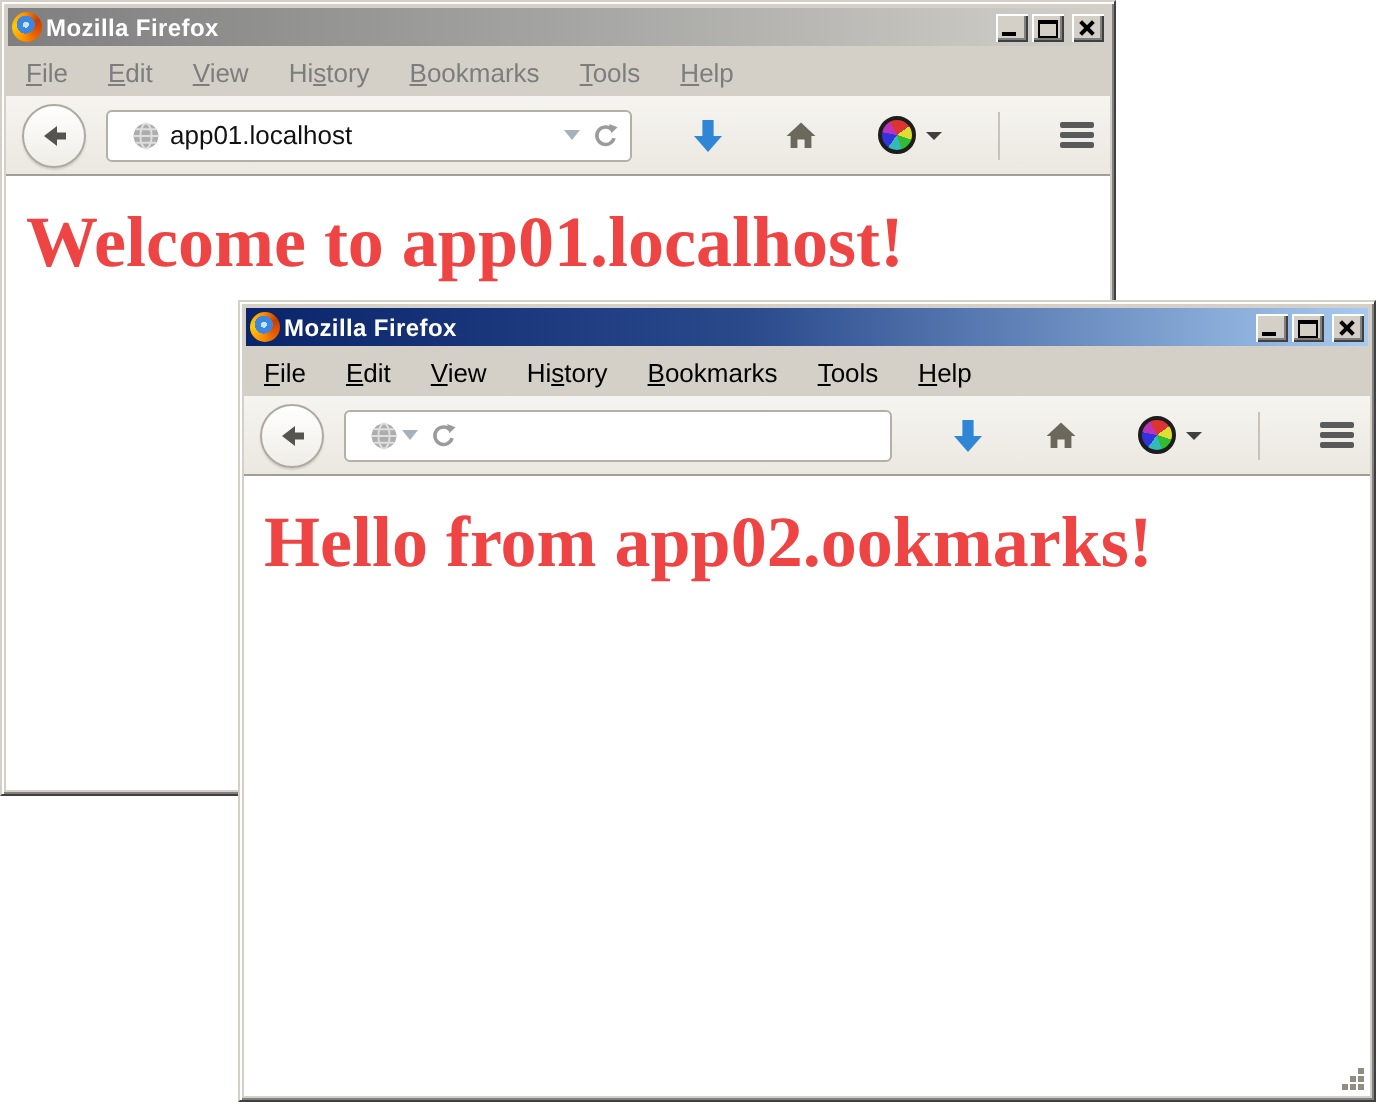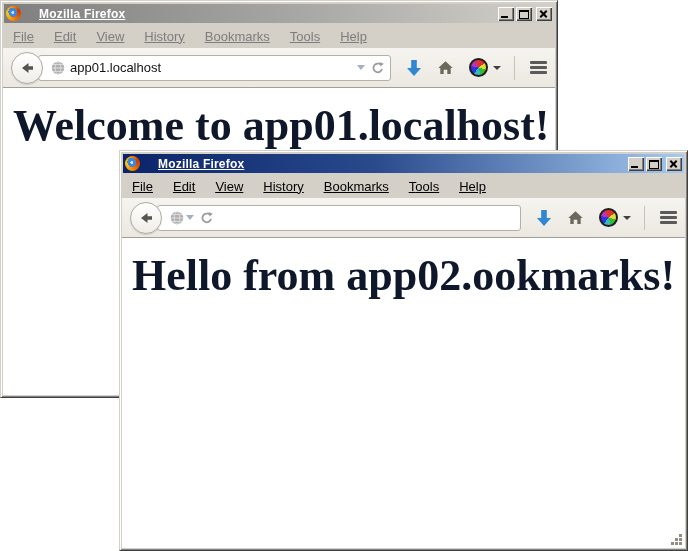--- a/index.html
+++ b/index.html
@@ -11,47 +11,47 @@
     border:1px solid;border-color:#d4d0c8 #404040 #404040 #d4d0c8;
     box-shadow:inset 1px 1px 0 #ffffff, inset -1px -1px 0 #808080;
     display:flex;flex-direction:column;}
   #win-back{left:0;top:0;width:558px;height:398px;z-index:1;}
   #win-front{left:119px;top:150px;width:569px;height:401px;z-index:2;}
 
   .titlebar{height:19px;flex:none;display:flex;align-items:center;padding:0 2px;margin:1px;}
   .active .titlebar{background:linear-gradient(90deg,#0a246a 0%,#2a4a8c 45%,#a6caf0 100%);}
   .inactive .titlebar{background:linear-gradient(90deg,#7f7f7f 0%,#a8a8a6 55%,#d2d0c9 100%);}
   .title-text{color:#fff;font-size:12px;font-weight:bold;flex:1;white-space:nowrap;
-    overflow:hidden;padding-left:18px;letter-spacing:.2px;text-decoration:underline;}
+    overflow:hidden;padding-left:2px;letter-spacing:.2px;}
 
   .ff-logo{width:15px;height:15px;border-radius:50%;flex:none;
     background:
       radial-gradient(circle at 46% 42%, #bfe6ff 0 1.5px, #3f86e0 1.5px 4.5px, rgba(0,0,0,0) 4.5px),
       conic-gradient(from 130deg, #e66000, #ff9500, #ffcb00, #ff9500, #cc3d00, #e66000);}
 
   .cap-btn{width:16px;height:14px;background:#d4d0c8;position:relative;flex:none;margin-left:2px;
     box-shadow:inset 1px 1px 0 #ffffff, inset -1px -1px 0 #404040, inset -2px -2px 0 #808080;}
   .cap-btn.close{margin-left:4px;}
   .glyph-min{position:absolute;left:3px;bottom:3px;width:7px;height:2px;background:#000;}
   .glyph-max{position:absolute;left:3px;top:3px;width:8px;height:6px;
     border:1px solid #000;border-top:2px solid #000;}
   .glyph-x1,.glyph-x2{position:absolute;left:3px;top:6px;width:9px;height:2px;background:#000;}
   .glyph-x1{transform:rotate(45deg);} .glyph-x2{transform:rotate(-45deg);}
 
   
   .menubar{height:24px;flex:none;display:flex;align-items:center;background:#d4d0c8;
     font-size:13px;color:#000;}
   .inactive .menubar{color:#7d7d7d;}
-  .menu-item{padding:2px 10px;white-space:nowrap;cursor:default;text-decoration:underline;}
+  .menu-item{padding:2px 10px;white-space:nowrap;cursor:default;}
   .menu-item .u{text-decoration:underline;}
 
   
   .toolbar{height:40px;flex:none;display:flex;align-items:center;padding:0 8px;
     box-sizing:border-box;background:linear-gradient(#f6f4f0,#ebe8e1);
-    border-bottom:1px solid #a29e95;}
+    border-bottom:1px solid #a29e95;gap:15px;}
   .back-btn{width:30px;height:30px;border-radius:50%;flex:none;z-index:2;
     background:linear-gradient(#ffffff,#efede7);border:1px solid #aeaaa1;
     box-shadow:0 1px 1px rgba(0,0,0,.12);display:flex;align-items:center;justify-content:center;}
   .urlbar{flex:1;height:26px;min-width:0;background:#fff;border:1px solid #b4b0a7;
     border-radius:3px;display:flex;align-items:center;margin-left:-5px;
     padding:0 5px 0 12px;box-sizing:border-box;}
   .url-input{flex:1;min-width:0;border:none;outline:none;background:transparent;
     font:13px "Liberation Sans",sans-serif;color:#111;padding:0 5px;}
   .dd-arrow{width:0;height:0;border-left:4px solid transparent;border-right:4px solid transparent;
     border-top:5px solid #a6b1bd;margin:0 6px 0 2px;flex:none;}
@@ -59,22 +59,22 @@
   .color-wheel{width:15px;height:15px;border-radius:50%;border:2px solid #1d1d1d;
     background:conic-gradient(#d33 0 15%,#dd3 15% 30%,#3b3 30% 45%,#3bb 45% 60%,#33d 60% 78%,#b3b 78% 92%,#d33 92%);}
   .mini-caret{width:0;height:0;border-left:4px solid transparent;border-right:4px solid transparent;
     border-top:4px solid #3f3f3f;margin-left:5px;}
   .tb-sep{width:1px;height:24px;background:#c7c3ba;margin-left:13px;flex:none;}
   .burger{flex-direction:column;justify-content:center;}
   .burger i{display:block;width:17px;height:3px;background:#5a5a5a;margin:2px 0;border-radius:1px;}
 
   
   .content{flex:1;background:#ffffff;position:relative;overflow:hidden;}
-  .page-heading{font-family:"Liberation Serif",serif;font-weight:bold;font-size:44px;
-    color:#0f172a;margin:12px 0 0 10px;white-space:nowrap;}
+  .page-heading{font-family:"Liberation Serif",serif;font-weight:bold;font-size:36px;
+    color:#ef4444;margin:12px 0 0 10px;white-space:nowrap;}
 
   .grip{position:absolute;right:1px;bottom:1px;width:14px;height:14px;}
   .grip i{position:absolute;left:0;top:0;width:3px;height:3px;background:transparent;
     box-shadow:
       9px 1px 0 #928d83, 5px 5px 0 #928d83, 9px 5px 0 #928d83,
       1px 9px 0 #928d83, 5px 9px 0 #928d83, 9px 9px 0 #928d83,
       10px 2px 0 #ffffff, 6px 6px 0 #ffffff, 10px 6px 0 #ffffff,
       2px 10px 0 #ffffff, 6px 10px 0 #ffffff, 10px 10px 0 #ffffff;}
 
   svg{display:block;}

